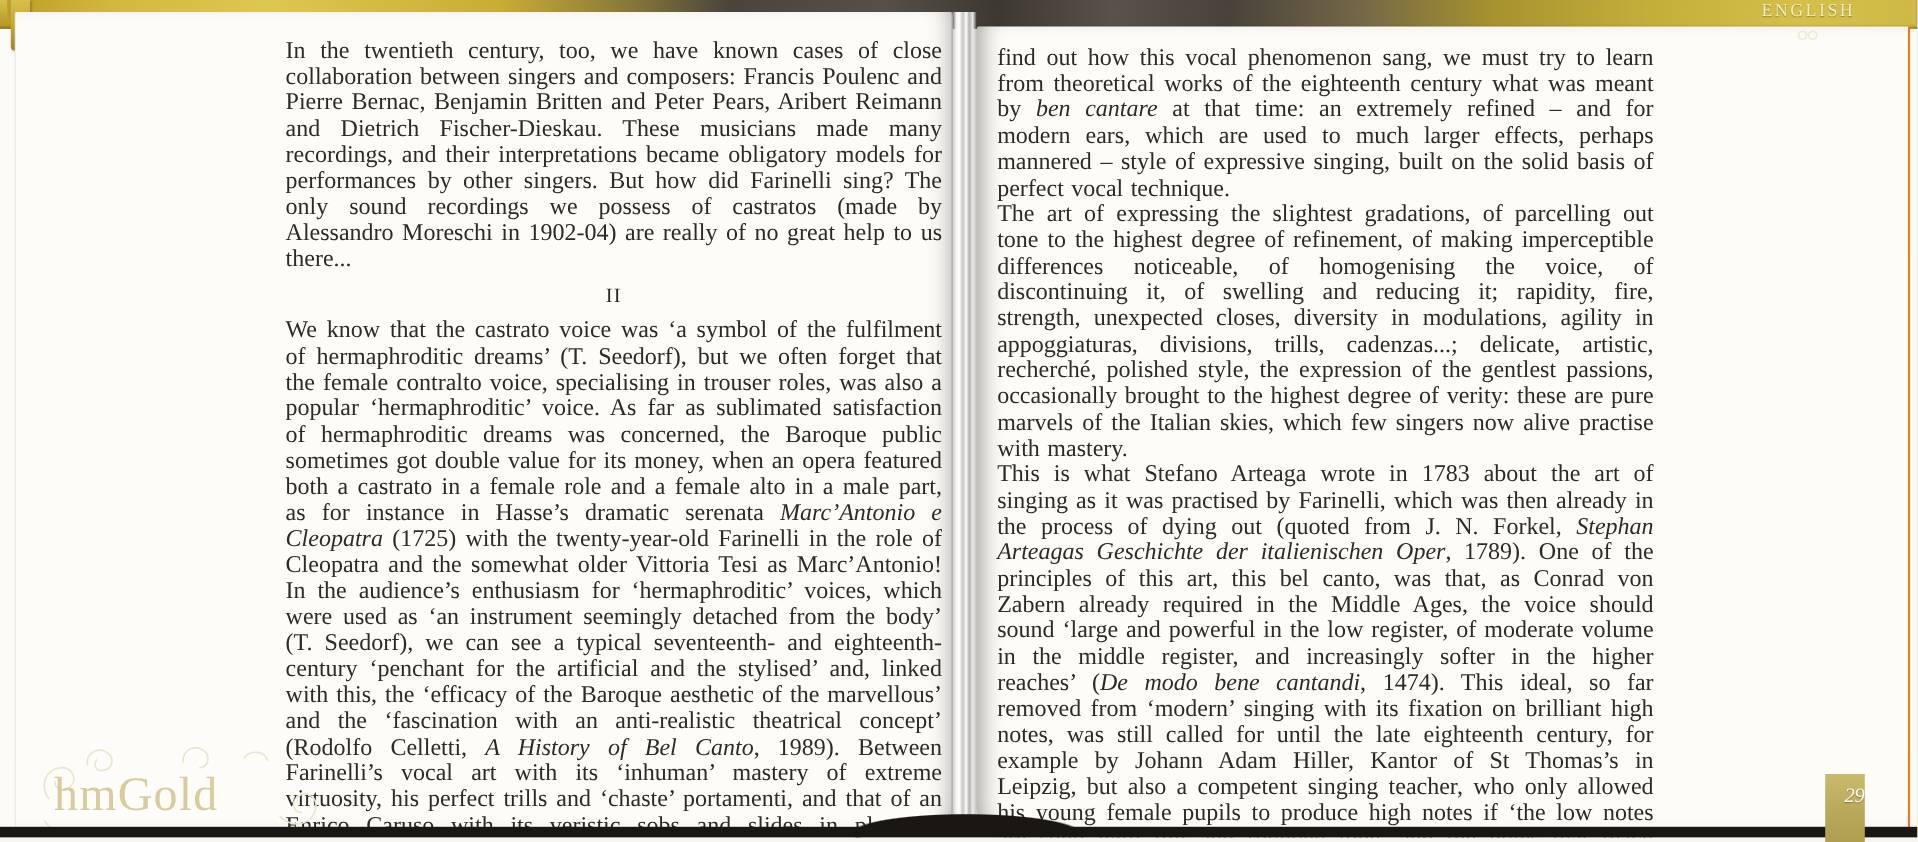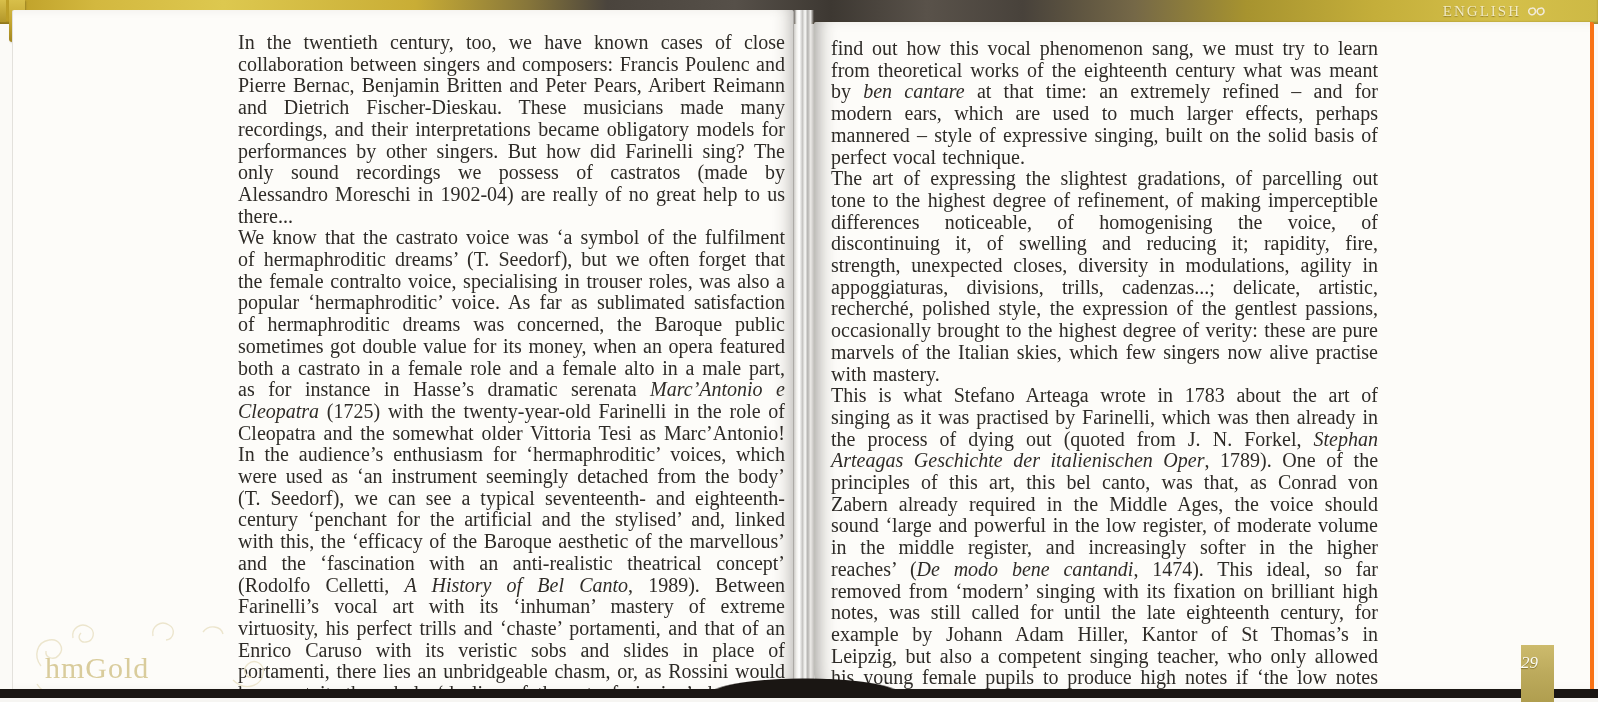--- a/index.html
+++ b/index.html
@@ -2,36 +2,36 @@
 <html><head>
 <meta charset="utf-8">
 <style>
   html,body{margin:0;padding:0;background:#e9e7e2;}
   .scene{position:relative;width:1598px;height:702px;overflow:hidden;background:#fbfaf7;font-family:"Liberation Serif",serif;}
 
   
   .top-band{position:absolute;left:0;top:0;width:1598px;height:24px;
     background:linear-gradient(90deg,#bb9c25 0%,#d3b83f 6%,#ddc84f 14%,#c9ad35 26%,#87763a 33%,#4a443d 38%,#565049 46%,#3d3832 52%,#59524a 58%,#48423b 64%,#756847 71%,#a7932f 78%,#c4ae3a 86%,#d5c04a 94%,#cdb945 100%);
     box-shadow:inset 0 -2px 2px rgba(60,45,10,0.35);}
-  .language-header{position:absolute;top:1px;right:52px;height:21px;display:flex;align-items:center;gap:6px;z-index:5;}
+  .language-header{position:absolute;top:1px;right:52px;height:21px;display:flex;align-items:center;gap:6px;z-index:5;flex-direction:column;}
   .language-header .lang-text{color:#f2ebc2;font-size:15px;letter-spacing:2px;text-shadow:0 1px 1px rgba(90,70,10,0.5);}
 
   
   .bookmark-tab{position:absolute;left:9px;top:0;width:16px;height:42px;border-radius:0 0 3px 3px;
     background:linear-gradient(180deg,#d8bf4a,#c3a52f 55%,#a28621);box-shadow:1px 1px 2px rgba(0,0,0,0.2);}
   .bookmark-tab-small{position:absolute;left:0;top:0;width:6px;height:22px;
     background:linear-gradient(180deg,#d8bf4a,#b3972a);}
 
   
   .page{position:absolute;background:#fdfcf9;}
   .page-left{left:12px;top:10px;width:781px;height:681px;border-radius:2px 2px 16px 3px;
     border-left:1px solid #e3e1dc;
     box-shadow:inset -14px 0 20px -14px rgba(40,35,30,0.45);}
   .page-right{left:814px;top:22px;width:776px;height:670px;border-radius:2px 2px 3px 18px;
-    border-right:4px solid #f97316;
+    border-right:2px solid #f97316;
     box-shadow:inset 16px 0 20px -14px rgba(40,35,30,0.5);}
 
   
   .book-gutter{position:absolute;left:793px;top:10px;width:21px;height:681px;
     background:linear-gradient(90deg,rgba(60,55,50,0.30) 0%,#f2f1ee 18%,#ffffff 30%,#c6c5c2 45%,#fbfbf9 58%,#b3b2af 70%,#eceae7 84%,rgba(60,55,50,0.30) 100%);}
 
   
   .bottom-band{position:absolute;left:0;top:689px;width:1598px;height:9px;background:#1a1613;z-index:20;}
   .bottom-white{position:absolute;left:0;top:698px;width:1598px;height:4px;background:#f6f5f2;z-index:20;}
   .spine-shadow{position:absolute;left:640px;top:666px;width:330px;height:26px;z-index:19;
@@ -42,26 +42,26 @@
   .page-left .text-col{left:225px;top:22px;width:547px;}
   .page-right .text-col{left:17px;top:16px;width:547px;}
   .para{margin:0;text-align:justify;font-size:20px;line-height:21.7px;word-spacing:0.06em;}
   .para i{font-style:italic;}
   .section-heading{text-align:center;font-size:17px;font-weight:400;letter-spacing:1px;margin:10px 0 8px 0;}
   .page-right .section-heading{margin:14px 0 11px 0;}
 
   
   .logo-group{position:absolute;left:20px;top:610px;width:250px;height:80px;z-index:15;}
   .logo-flourish{position:absolute;left:0;top:0;}
-  .logo-text{position:absolute;left:12px;top:18px;font-size:30px;color:#d9cc9c;letter-spacing:1px;font-family:"Liberation Serif",serif;margin-top:13px;}
+  .logo-text{position:absolute;left:12px;top:18px;font-size:40px;color:#d9cc9c;letter-spacing:1px;font-family:"Liberation Serif",serif;}
 
   
   .page-number-tab{position:absolute;left:1521px;top:645px;width:33px;height:57px;z-index:30;
     background:linear-gradient(180deg,#cdbb6d,#bcaa5c 50%,#b09e4f);
-    display:flex;justify-content:flex-start;align-items:flex-start;padding-top:8px;box-sizing:border-box;}
+    display:flex;justify-content:flex-end;align-items:flex-start;padding-top:8px;box-sizing:border-box;}
   .page-number-tab .num{color:#fdfdf4;font-style:italic;font-size:17px;text-shadow:0 1px 1px rgba(90,75,20,0.6);}
 </style>
 </head>
 <body>
 
 <div class="scene">
 
   <div class="top-band"></div>
 
   <div class="language-header">
@@ -72,20 +72,21 @@
       </svg>
     </span>
   </div>
 
   <div class="bookmark-tab"></div>
   <div class="bookmark-tab-small"></div>
 
   <div class="page page-left">
     <div class="text-col">
       <p class="para"><span>In the twentieth century, too, we have known cases of close collaboration between singers and composers: Francis Poulenc and Pierre Bernac, Benjamin Britten and Peter Pears, Aribert Reimann and Dietrich Fischer-Dieskau. These musicians made many recordings, and their interpretations became obligatory models for performances by other singers. But how did Farinelli sing? The only sound recordings we possess of castratos (made by Alessandro Moreschi in 1902-04) are really of no great help to us there...</span></p>
+      <div class="section-heading">II</div>
       <p class="para"><span>We know that the castrato voice was ‘a symbol of the fulfilment of hermaphroditic dreams’ (T. Seedorf), but we often forget that the female contralto voice, specialising in trouser roles, was also a popular ‘hermaphroditic’ voice. As far as sublimated satisfaction of hermaphroditic dreams was concerned, the Baroque public sometimes got double value for its money, when an opera featured both a castrato in a female role and a female alto in a male part, as for instance in Hasse’s dramatic serenata </span><i>Marc’Antonio e Cleopatra</i><span> (1725) with the twenty-year-old Farinelli in the role of Cleopatra and the somewhat older Vittoria Tesi as Marc’Antonio! In the audience’s enthusiasm for ‘hermaphroditic’ voices, which were used as ‘an instrument seemingly detached from the body’ (T. Seedorf), we can see a typical seventeenth- and eighteenth-century ‘penchant for the artificial and the stylised’ and, linked with this, the ‘efficacy of the Baroque aesthetic of the marvellous’ and the ‘fascination with an anti-realistic theatrical concept’ (Rodolfo Celletti, </span><i>A History of Bel Canto</i><span>, 1989). Between Farinelli’s vocal art with its ‘inhuman’ mastery of extreme virtuosity, his perfect trills and ‘chaste’ portamenti, and that of an Enrico Caruso with its veristic sobs and slides in place of portamenti, there lies an unbridgeable chasm, or, as Rossini would have put it, the whole ‘decline of the art of singing’: bel canto versus anti-bel canto. The concept of ‘bel canto’ was invented in the first third of the nineteenth century to describe a style that already belonged to the past. Farinelli and many of his colleagues left a decisive mark on this bel canto aesthetic. If we would like to</span></p>
     </div>
 
     <div class="logo-group">
       <span class="logo-flourish">
         <svg width="250" height="80" viewBox="0 0 250 80">
           <g stroke="#ece5cd" fill="none" stroke-width="1.4">
             <path d="M8,46 C0,36 4,22 16,20 C26,18 32,28 26,35 C21,41 12,38 13,31"></path>
             <path d="M40,18 C38,8 48,2 56,7 C63,11 61,21 53,22 C47,23 44,17 48,13"></path>
             <path d="M120,16 C118,6 128,0 136,5 C143,9 141,19 133,20"></path>

